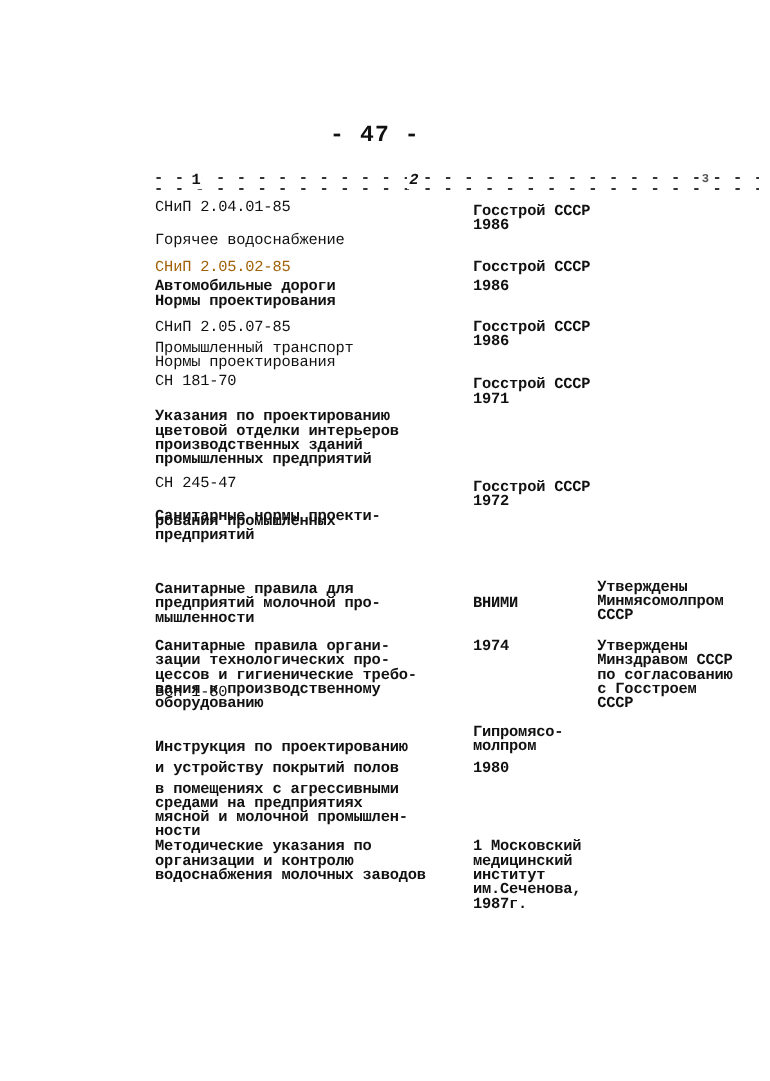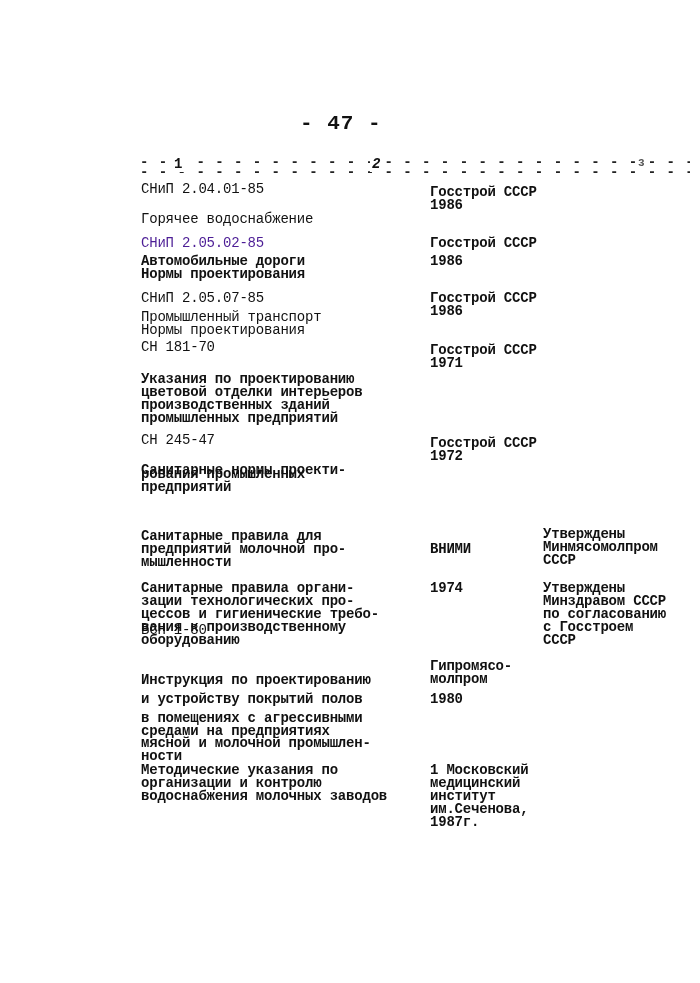--- a/index.html
+++ b/index.html
@@ -27,21 +27,21 @@
 </div>
 
 <div>
   <div class="t c1" style="top:183px;font-weight:normal;">СНиП 2.04.01-85</div>
   <div class="t c2" style="top:186px;">Госстрой СССР
 1986</div>
   <div class="t c1" style="top:213px;font-weight:normal;">Горячее водоснабжение</div>
 </div>
 
 <div>
-  <div class="t c1" style="top:237px;font-weight:normal;color:#4c1d95;">СНиП 2.05.02-85</div>
+  <div class="t c1" style="top:237px;font-weight:normal;color:#a16207;">СНиП 2.05.02-85</div>
   <div class="t c2" style="top:237px;">Госстрой СССР</div>
   <div class="t c1" style="top:255px;text-align:right;">Автомобильные дороги
 Нормы проектирования</div>
   <div class="t c2" style="top:255px;">1986</div>
 </div>
 
 <div>
   <div class="t c1" style="top:292px;font-weight:normal;">СНиП 2.05.07-85</div>
   <div class="t c2" style="top:292px;">Госстрой СССР
 1986</div>

